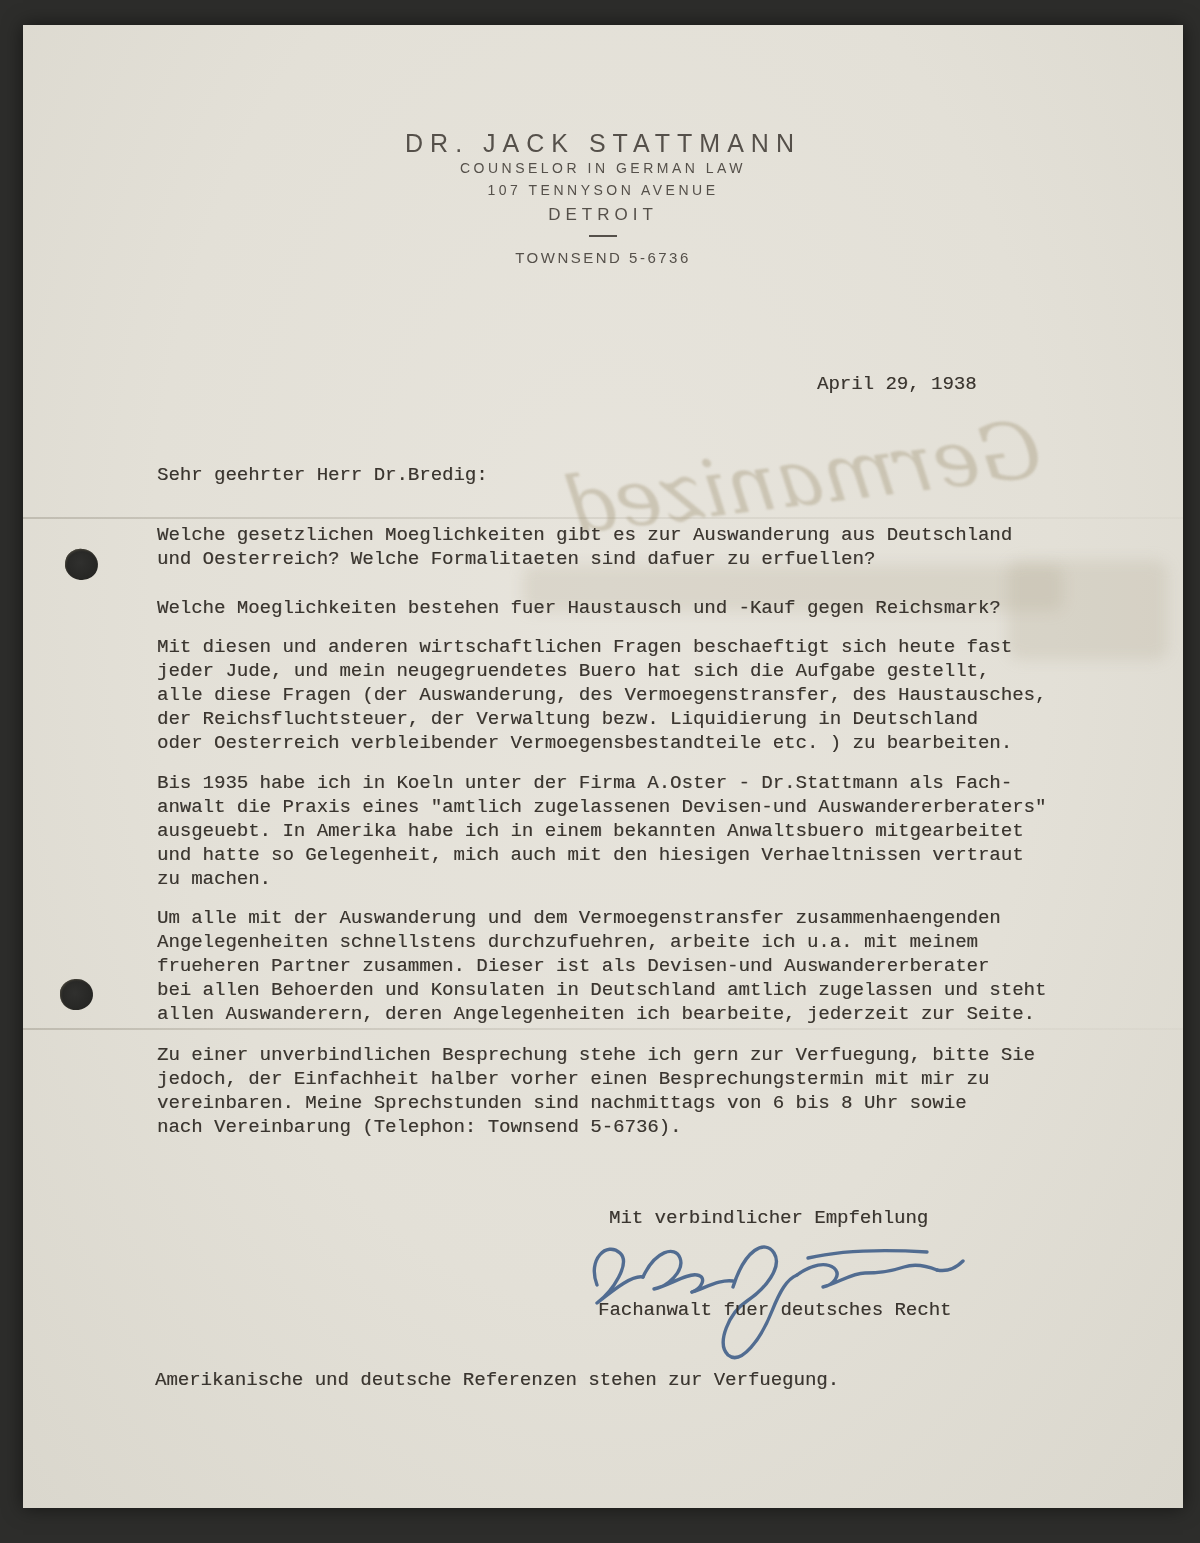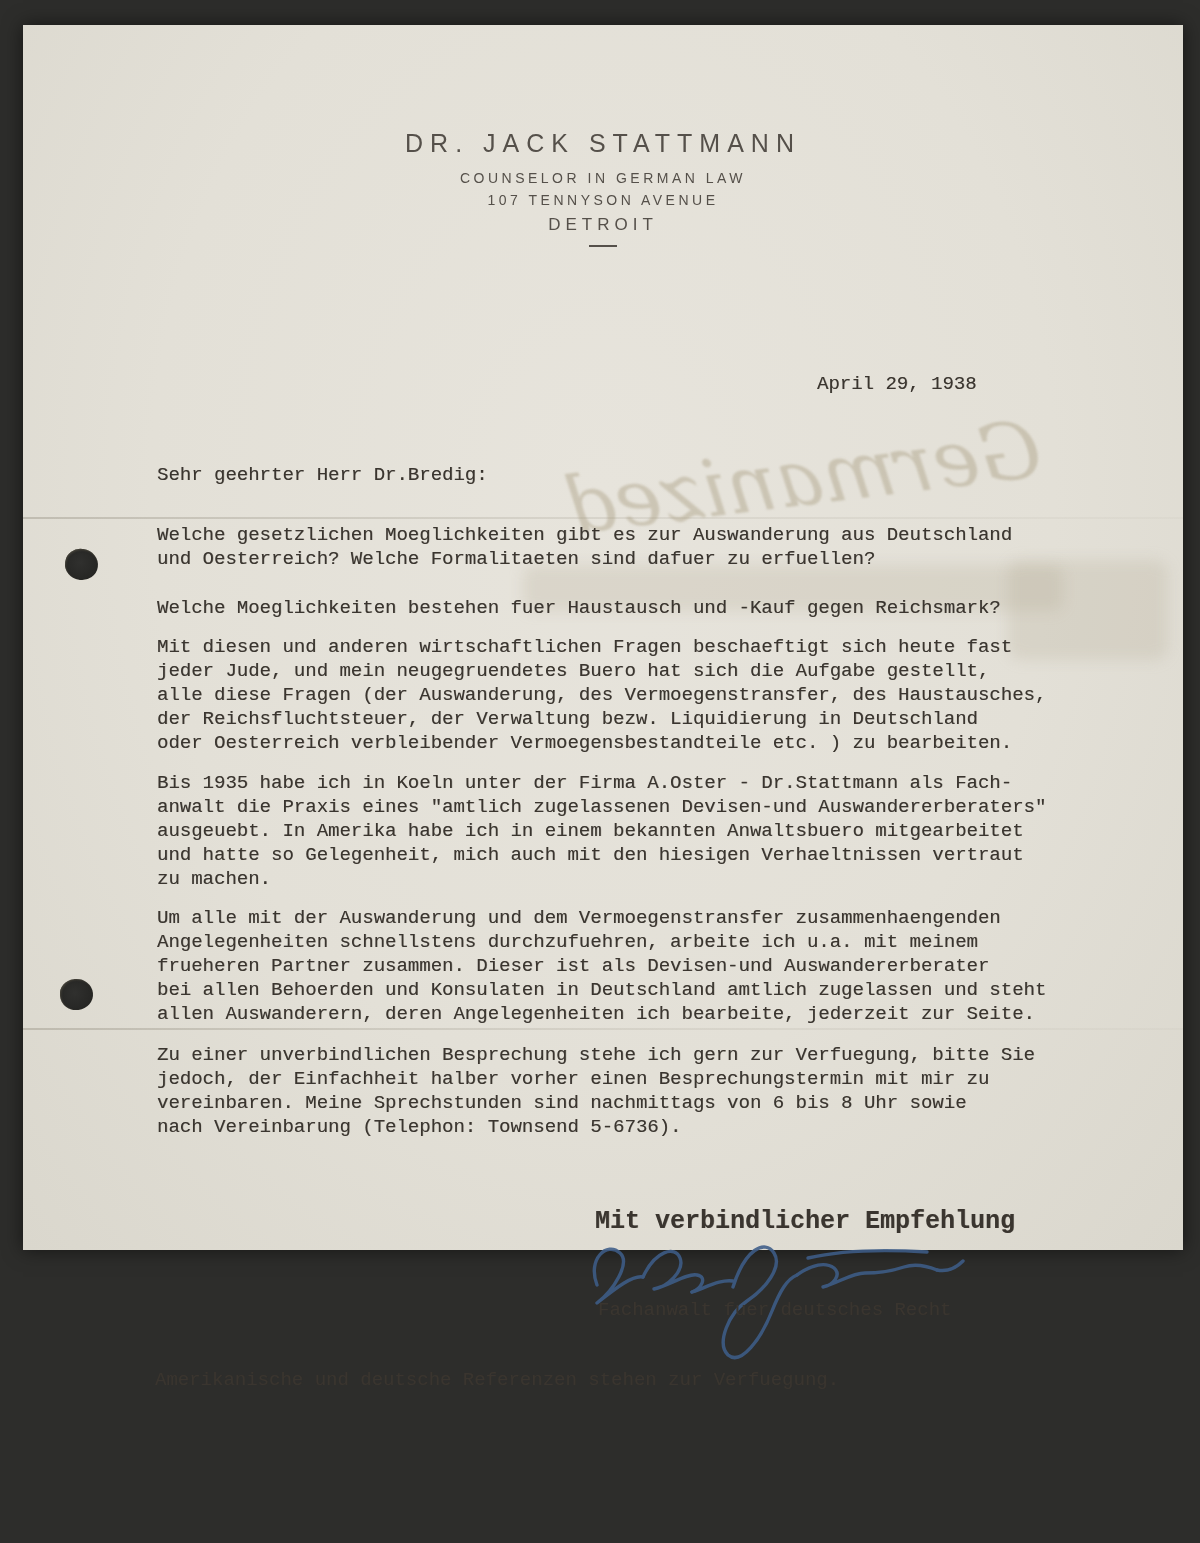--- a/index.html
+++ b/index.html
@@ -13,21 +13,21 @@
   }
   .scan-bg {
     position: absolute;
     left: 0; top: 0;
     width: 1200px; height: 1543px;
     background: #2d2d2b;
   }
   .page {
     position: absolute;
     left: 23px; top: 25px;
-    width: 1160px; height: 1225px;
+    width: 1160px; height: 1483px;
     background: radial-gradient(ellipse at 50% 38%, #e7e4dc 0%, #e3e0d7 55%, #dad7cd 100%);
     box-shadow: 0 0 18px rgba(0,0,0,0.55);
   }
   
   .crease {
     position: absolute;
     left: 0;
     width: 100%;
     height: 2px;
     background: linear-gradient(to right, rgba(120,114,98,0.30), rgba(120,114,98,0.12) 55%, rgba(120,114,98,0.04));
@@ -75,21 +75,21 @@
     width: 100%;
     text-align: center;
     color: #55504a;
   }
   .lh-name {
     font-size: 25px;
     letter-spacing: 7px;
     font-weight: 500;
   }
   .lh-title {
-    margin-top: 12px;
+    margin-top: 2px;
     font-size: 14px;
     letter-spacing: 3.5px;
   }
   .lh-address {
     margin-top: 6px;
     font-size: 14px;
     letter-spacing: 3.5px;
   }
   .lh-city {
     margin-top: 7px;
@@ -132,23 +132,22 @@
   }
   .salutation { margin-bottom: 36px !important; }
   .para-0 { margin-bottom: 25px !important; }
   .para-1 { margin-bottom: 23px !important; }
   .para-2 { margin-bottom: 15px !important; }
   .para-3 { margin-bottom: 16px !important; }
   .para-4 { margin-bottom: 15px !important; }
   .para-5 { margin-bottom: 17px !important; }
   .closing-line {
     position: absolute;
-    left: 572px; top: 1182px;
-    font-size: 25px;
-    font-weight: bold;
+    left: 586px; top: 1182px;
+    font-size: 19px;
   }
   .signature-svg {
     position: absolute;
     left: 552px; top: 1198px;
     width: 410px; height: 158px;
     pointer-events: none;
   }
   .signature-title {
     position: absolute;
     left: 575px; top: 1274px;
@@ -176,20 +175,21 @@
 
   <div class="hole hole-1"></div>
   <div class="hole hole-2"></div>
 
   <header class="letterhead">
     <div class="lh-name">DR. JACK STATTMANN</div>
     <div class="lh-title">COUNSELOR IN GERMAN LAW</div>
     <div class="lh-address">107 TENNYSON AVENUE</div>
     <div class="lh-city">DETROIT</div>
     <div class="lh-rule"></div>
+    <div class="lh-phone">TOWNSEND 5-6736</div>
   </header>
 
   <div class="typed date-line">April 29, 1938</div>
 
   <div class="typed letter-body">
     <p class="salutation">Sehr geehrter Herr Dr.Bredig:</p>
     <p class="para-0">Welche gesetzlichen Moeglichkeiten gibt es zur Auswanderung aus Deutschland
 und Oesterreich?  Welche Formalitaeten sind dafuer zu erfuellen?</p>
     <p class="para-2">Welche Moeglichkeiten bestehen fuer Haustausch und -Kauf gegen Reichsmark?</p>
     <p class="para-3">Mit diesen und anderen wirtschaftlichen Fragen beschaeftigt sich heute fast

